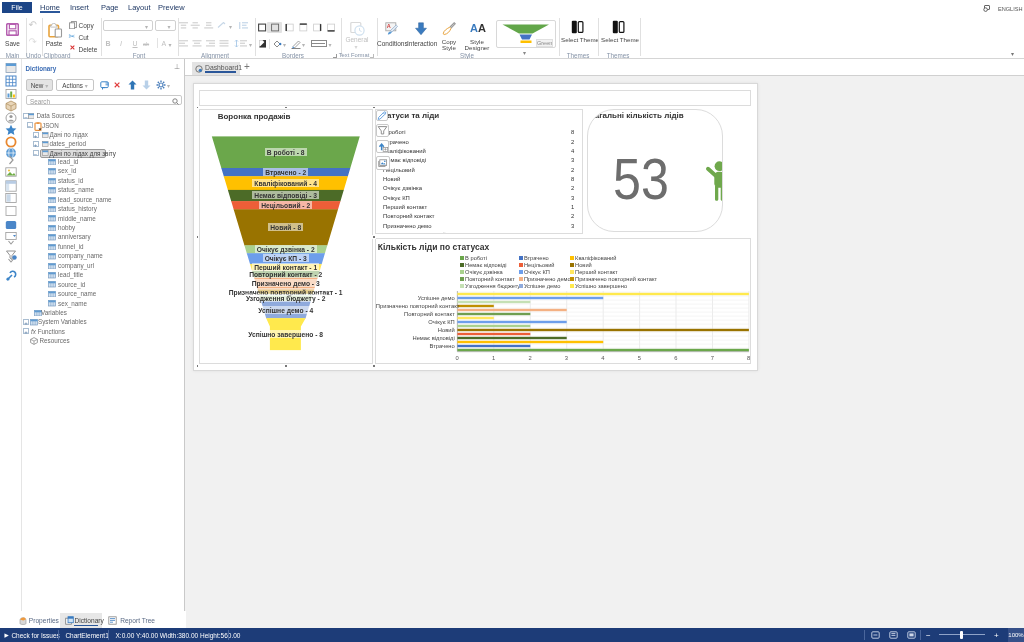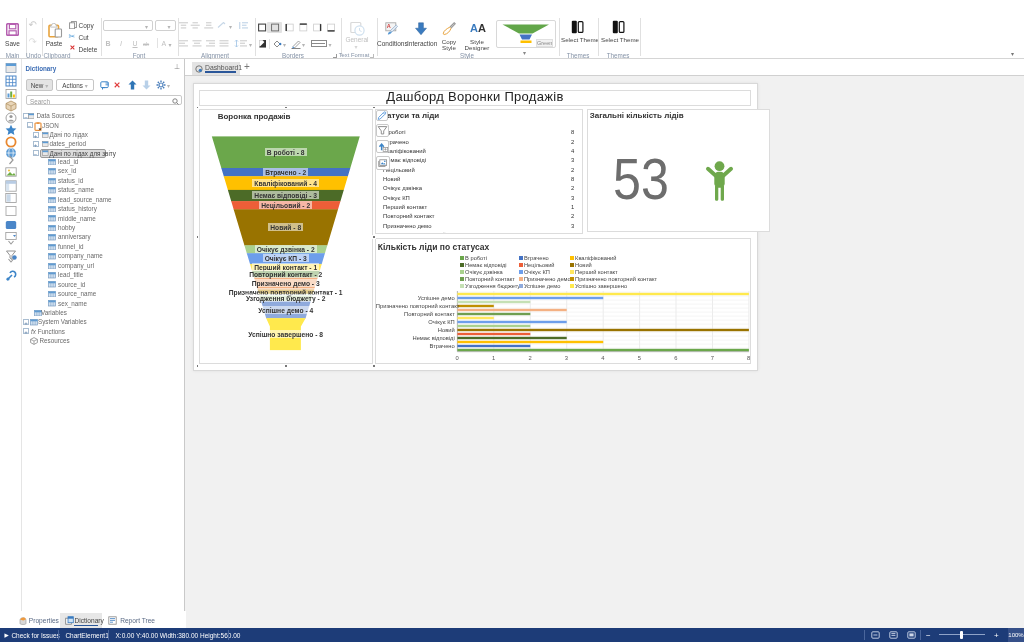--- a/index.html
+++ b/index.html
@@ -36,20 +36,33 @@
 .panel{position:absolute;background:#fff;border:1px solid #dcdcdc;}
 .ptitle{position:absolute;font-size:8px;font-weight:bold;color:#333;white-space:nowrap;}
 .handle{position:absolute;width:3.5px;height:3.5px;background:#777;border:0.5px solid #fff;}
 
 #bottombar{left:0;top:611px;width:186px;height:17px;background:#fff;}
 #statusbar{left:0;top:628px;width:1024px;height:14px;background:#1d3c78;color:#fff;font-size:6.5px;}
 </style></head>
 <body>
 <div id="root">
 
+  <div class="abs" id="tabrow">
+    <div class="abs" id="filebtn">File</div>
+    <div class="abs rtab" id="tab-home" style="left:40px;">Home</div>
+    <div class="abs rtab" style="left:70px;">Insert</div>
+    <div class="abs rtab" style="left:101px;">Page</div>
+    <div class="abs rtab" style="left:128px;">Layout</div>
+    <div class="abs rtab" style="left:158px;">Preview</div>
+    <svg class="abs" style="left:983px;top:5px;" width="7" height="7" viewBox="0 0 7 7">
+      <rect x="1.5" y="0.5" width="5" height="4" rx="0.5" fill="none" stroke="#555" stroke-width="0.9"></rect>
+      <circle cx="2.6" cy="4.6" r="1.8" fill="#fff" stroke="#555" stroke-width="0.9"></circle>
+    </svg>
+    <div class="abs" style="left:998px;top:6px;font-size:5.6px;color:#555;">ENGLISH</div>
+  </div>
 
   <div class="abs" id="ribbon">
 
     <svg class="abs" style="left:6px;top:8px;" width="13" height="13" viewBox="0 0 13 13">
       <rect x="0.7" y="0.7" width="11.6" height="11.6" rx="1.2" fill="none" stroke="#b55fb0" stroke-width="1.5"></rect>
       <rect x="3.4" y="1.4" width="6.4" height="4.4" fill="none" stroke="#b55fb0" stroke-width="1.2"></rect>
       <rect x="3" y="7.8" width="7.2" height="4.5" fill="none" stroke="#b55fb0" stroke-width="1.2"></rect>
     </svg>
     <div class="abs btnlabel" style="left:1.5px;top:25px;width:22px;">Save</div>
     <div class="abs glabel" style="left:0px;width:25px;">Main</div>
@@ -503,21 +516,20 @@
         <div class="abs" style="left:19.5px;top:12.3px;width:31px;height:2px;background:#2b579a;"></div>
       <svg class="abs" style="left:10px;top:5.5px;" width="8" height="8" viewBox="0 0 8 8">
         <circle cx="4" cy="4" r="3.2" fill="none" stroke="#777" stroke-width="1"></circle>
         <circle cx="5.3" cy="5.3" r="1.6" fill="#3a7bbf"></circle>
       </svg>
       <div class="abs" style="left:20px;top:5px;font-size:6.8px;color:#555;">Dashboard1</div>
       <div class="abs" style="left:59px;top:2px;font-size:10px;color:#777;">+</div>
     </div>
     <div class="abs" id="page">
       <div class="panel" style="left:4.7px;top:6px;width:552.6px;height:15.5px;"></div>
-      <div class="abs" style="left:4.7px;top:5.6px;width:552.6px;text-align:center;font-size:13px;line-height:14px;letter-spacing:0.3px;color:#222;">Дашборд Воронки Продажів</div>
       <div class="panel" style="left:4.7px;top:24.8px;width:174.3px;height:255.5px;overflow:hidden;">
       <div class="ptitle" style="left:2px;top:2px;margin-left:16px;">Воронка продажів</div>
       <svg class="abs" style="left:0;top:0;" width="173" height="254" viewBox="0 0 173 254">
             <defs>
               <clipPath id="fcp">
                 <polygon points="11.8,26.2 159.8,26.2 105.6,208.2 100.9,216.4 100.9,240.2 69.9,240.2 69.9,216.4 66.2,208.2"></polygon>
               </clipPath>
             </defs>
             <g clip-path="url(#fcp)">
               <rect x="0" y="26.2" width="173" height="32.1" fill="#6BA74B"></rect>
@@ -594,21 +606,21 @@
           <rect x="8.2" y="8.2" width="5.3" height="4.6" fill="#fff" stroke="#8a8a8a" stroke-width="0.8"></rect>
           <path d="M9.4 10.5 h3 M10.9 9 v3" stroke="#8a8a8a" stroke-width="0.7"></path>
         </svg>
       <div class="abs" style="left:182.1px;top:72px;width:13.5px;height:13.5px;background:#fff;border:1px solid #c9c9c9;border-radius:2px;"></div>
       <svg class="abs" style="left:182.1px;top:72px;" width="13.5" height="13.5" viewBox="0 0 15 15">
           <rect x="4.2" y="4.2" width="7.6" height="6.4" fill="#fff" stroke="#8a8a8a" stroke-width="0.9"></rect>
           <path d="M3 5.5 v6.2 h7.5" fill="none" stroke="#8a8a8a" stroke-width="0.9"></path>
           <path d="M5.2 9.2 L7 7 L8.5 8.6 L9.5 7.8 L10.8 9.4 Z" fill="#3d85c8"></path>
           <circle cx="9.8" cy="5.8" r="0.9" fill="#3d85c8"></circle>
         </svg>
-      <div class="panel" style="left:393.2px;top:24.6px;width:183px;height:123.9px;overflow:hidden;">
+      <div class="panel" style="left:393.2px;top:24.6px;width:136px;height:123.9px;overflow:hidden;border-radius:27px;">
       <div class="ptitle" style="left:1.5px;top:1.8px;">Загальні кількість лідів</div>
       <div class="abs" style="left:8px;top:39px;width:90px;text-align:center;font-size:57px;line-height:60px;color:#6d6d6d;transform:scaleX(0.88);transform-origin:50% 50%;">53</div>
       <svg class="abs" style="left:116.5px;top:51px;" width="29" height="41" viewBox="0 0 29 41">
  <g fill="#6FA84C" stroke="none">
  <circle cx="14.5" cy="5.2" r="4.9"></circle>
  <rect x="9.3" y="10.8" width="10.4" height="16" rx="4.2"></rect>
  <line x1="10.5" y1="14.5" x2="3" y2="7.8" stroke="#6FA84C" stroke-width="4" stroke-linecap="round"></line>
  <line x1="18.5" y1="14.5" x2="26" y2="7.8" stroke="#6FA84C" stroke-width="4" stroke-linecap="round"></line>
  <path d="M10 25 L13.3 25 L13.3 38.2 C13.3 40.4 10 40.4 10 38.2 Z"></path>
  <path d="M15.7 25 L19 25 L19 38.2 C19 40.4 15.7 40.4 15.7 38.2 Z"></path>

